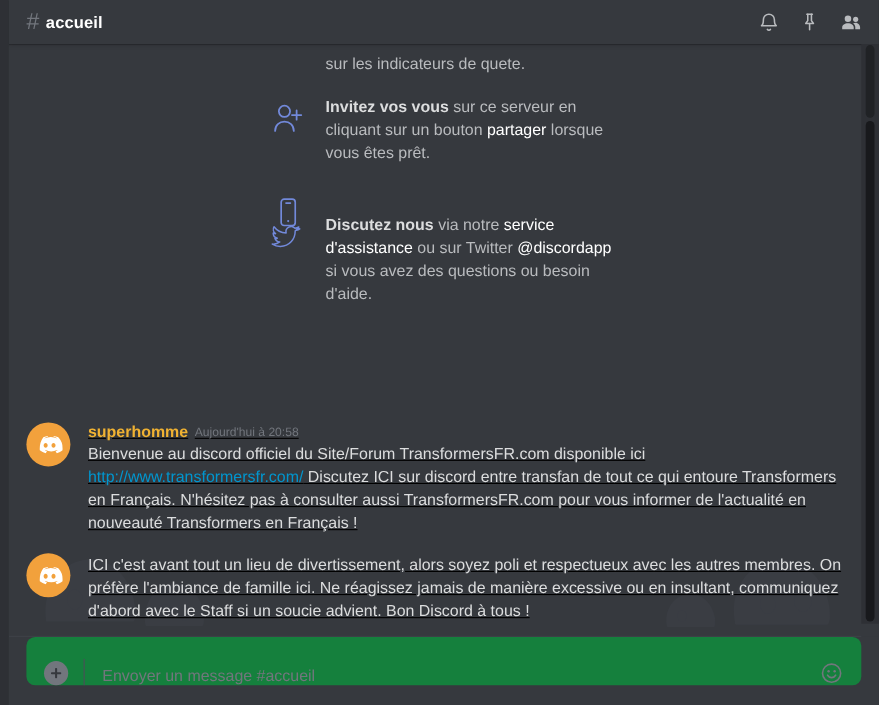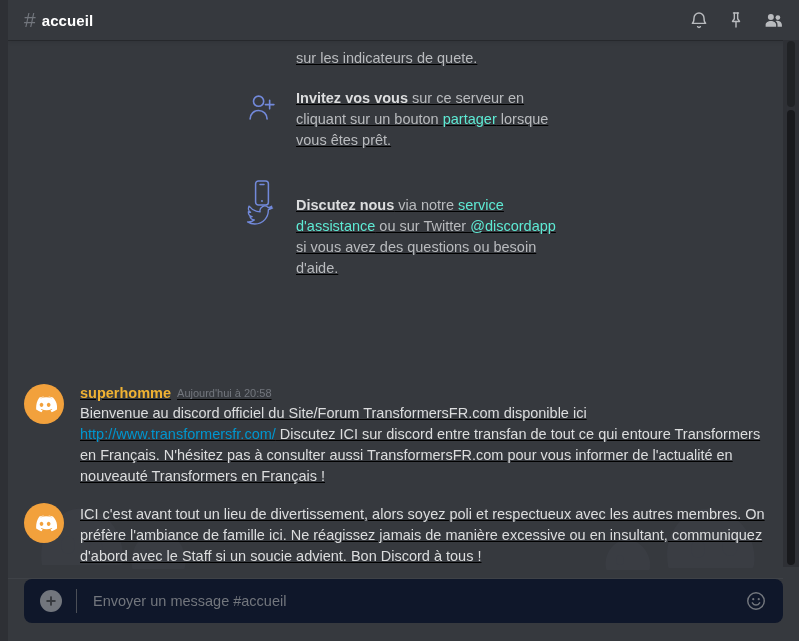--- a/index.html
+++ b/index.html
@@ -82,44 +82,43 @@
     left: 0; top: 0; right: 0; bottom: 0;
     padding-right: 16px;
   }
 
   
   .tips {
     padding: 8px 0 0 0;
   }
   .tip {
     display: flex;
-    align-items: flex-start;
+    align-items: flex-end;
     padding: 0 20px 0 232px;
     margin-bottom: 22px;
     position: relative;
-    text-decoration: underline;
   }
   .tip.clipped { margin-bottom: 18px; height: 22px; overflow: hidden; }
   .tip-icon {
     position: absolute;
     left: 234px;
     top: 0;
     width: 40px; height: 40px;
     display: flex; align-items: center; justify-content: center;
   }
   .tip-icon svg { display: block; }
   .tip-text {
     margin-left: 56px;
     color: #b9bbbe;
     font-size: 14.5px;
     line-height: 21px;
     max-width: 268px;
   }
   .tip-text b { color: #dcddde; font-weight: bold; }
-  .tip-text .lnk-alt { color: #5eead4; }
+  .tip-text .lnk-alt { color: #ffffff; }
 
   
   .watermark {
     position: absolute;
     left: 0; right: 0;
     bottom: 0;
     height: 110px;
     pointer-events: none;
     overflow: hidden;
   }
@@ -176,24 +175,24 @@
   .msg-text a, .msg-text .lnk { color: #0096cf; text-decoration: none; }
 
   
   .composer-wrap {
     flex: 0 0 auto;
     padding: 0 16px 18px 16px;
     background: #36393e;
   }
   .composer {
     height: 44px;
-    background: #0f172a;
+    background: #15803d;
     border-radius: 8px;
     display: flex;
-    align-items: center;
+    align-items: flex-end;
     position: relative;
   }
   .plus-btn {
     flex: 0 0 auto;
     width: 22px; height: 22px;
     margin-left: 16px;
     border-radius: 50%;
     background: #72767d;
     display: flex; align-items: center; justify-content: center;
   }

